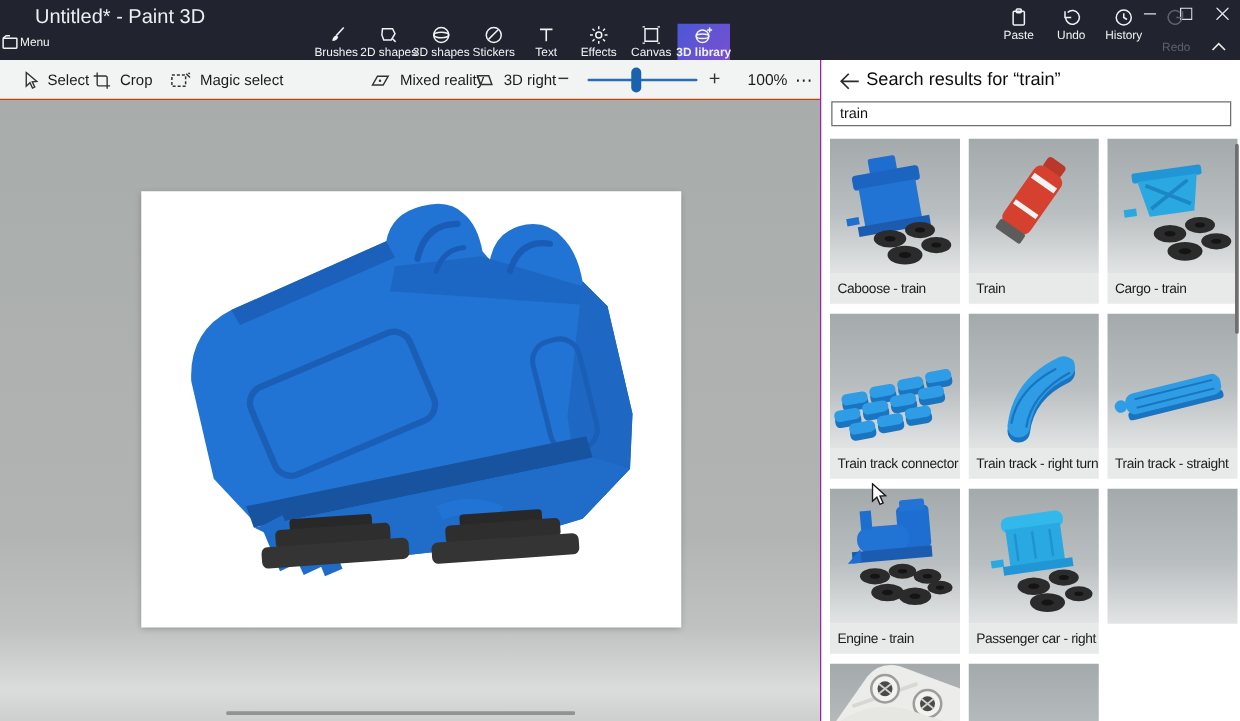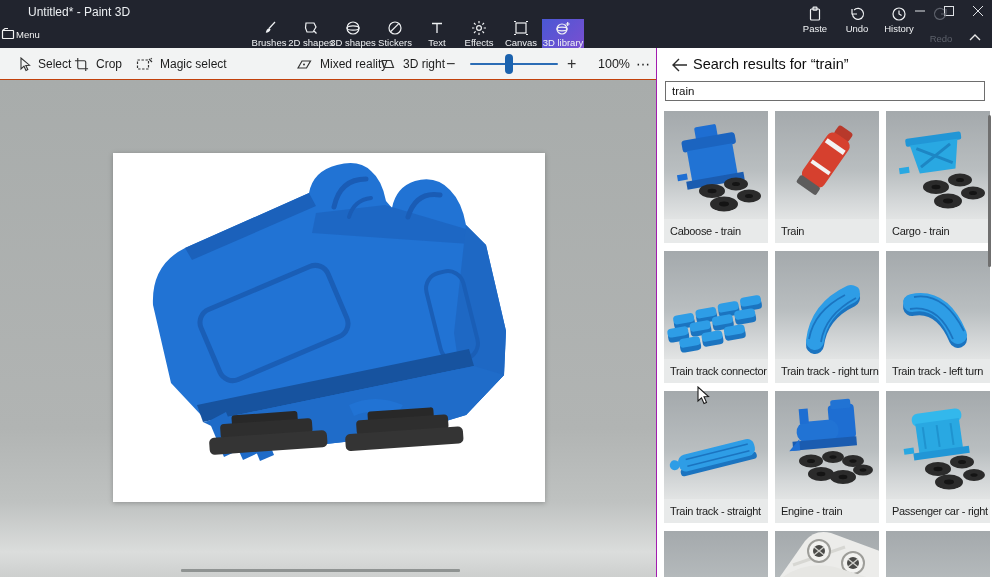--- a/index.html
+++ b/index.html
@@ -1,30 +1,30 @@
 <!DOCTYPE html>
 <html><head>
 <meta charset="utf-8">
 <style>
   * { margin:0; padding:0; box-sizing:border-box; }
   html,body { width:992px; height:577px; overflow:hidden; font-family:"Liberation Sans", sans-serif; }
   #app { position:relative; width:992px; height:577px; background:#b0b3b2; overflow:hidden; }
 
   
   .topbar { position:absolute; left:0; top:0; width:992px; height:48px; background:#21242e; color:#f2f2f2; z-index:30; }
-  .win-title { position:absolute; left:28px; top:5px; font-size:12px; color:#eceff2; }
+  .win-title { position:absolute; left:28px; top:5px; font-size:16px; color:#eceff2; }
   .win-controls { position:absolute; right:0; top:0; display:flex; }
   .win-btn { width:29px; height:22px; display:flex; align-items:center; justify-content:center; color:#dfe2e6; }
   .menu-btn { position:absolute; left:0; top:19px; width:44px; height:29px; display:flex; flex-direction:row; align-items:center; }
   .tool { width:42px; height:29px; display:flex; flex-direction:column; align-items:center; justify-content:flex-start; padding-top:1px; color:#f0f2f4; }
   .tool .lbl, .menu-btn .lbl { font-size:9.5px; margin-top:1px; white-space:nowrap; }
   .tool svg, .menu-btn svg { flex:0 0 auto; }
   .center-tools { position:absolute; left:248px; top:19px; display:flex; height:29px;align-items:flex-end; }
   .right-tools { position:absolute; left:794px; top:5px; display:flex; height:29px;justify-content:flex-end; }
-  .tool.selected { background:linear-gradient(135deg,#4a58d5 0%,#7a4fd0 100%); }
+  .tool.selected { background:linear-gradient(135deg,#4a58d5 0%,#7a4fd0 100%);font-weight:bold; }
   .tool.disabled { color:#5d616b;gap:10px; }
   .collapse-btn { position:absolute; right:6px; top:29px; width:22px; height:16px; display:flex; align-items:center; justify-content:center; color:#e8e8e8; }
 
   
   .ribbon { position:absolute; left:0; top:48px; width:656px; height:32px; background:#f2f3f3; border-bottom:1px solid #c2410c; z-index:10; color:#1c1c1c; }
   .ritem { position:absolute; top:0; height:32px; display:flex; align-items:center; gap:7px; font-size:12px; color:#1c1c1c; }
   .ritem svg { color:#3a3a3a; }
   .zoom-track { position:absolute; left:470px; top:15px; width:88px; height:2px; background:#2b6cb5; border-radius:1px; }
   .zoom-thumb { position:absolute; left:505px; top:6px; width:8px; height:20px; background:#1b62ae; border-radius:4px; }
   .zoom-sign { font-size:16px; color:#333; }
@@ -396,32 +396,20 @@
           <svg width="104" height="108" viewBox="0 0 104 108">
             <path d="M40 94 Q44 62 76 47" stroke="#1b74c0" stroke-width="18" fill="none" stroke-linecap="round"></path>
             <path d="M40 90 Q44 58 76 43" stroke="#2e9de6" stroke-width="18" fill="none" stroke-linecap="round"></path>
             <path d="M34 88 Q39 60 70 44" stroke="#1b74c0" stroke-width="1.8" fill="none"></path>
             <path d="M46 91 Q50 64 81 47" stroke="#1b74c0" stroke-width="1.8" fill="none"></path>
             <circle cx="80" cy="40" r="4.5" fill="#2e9de6"></circle>
           </svg>
         </div>
         <div class="card-label">Train track - right turn</div>
       </div>
-      <div class="card">
-        <div class="thumb">
-          <svg width="104" height="108" viewBox="0 0 104 108">
-            <path d="M26 56 Q56 50 72 88" stroke="#1b74c0" stroke-width="18" fill="none" stroke-linecap="round"></path>
-            <path d="M26 52 Q56 46 72 84" stroke="#2e9de6" stroke-width="18" fill="none" stroke-linecap="round"></path>
-            <path d="M28 46 Q58 41 78 80" stroke="#1b74c0" stroke-width="1.8" fill="none"></path>
-            <path d="M24 58 Q52 53 67 88" stroke="#1b74c0" stroke-width="1.8" fill="none"></path>
-            <circle cx="22" cy="50" r="4.5" fill="#2e9de6"></circle>
-          </svg>
-        </div>
-        <div class="card-label">Train track - left turn</div>
-      </div>
 
       <div class="card">
         <div class="thumb">
           <svg width="104" height="108" viewBox="0 0 104 108">
             <g transform="rotate(-14 52 66)">
               <rect x="14" y="70" width="78" height="7" rx="3" fill="#1b74c0"></rect>
               <rect x="14" y="56" width="78" height="17" rx="7" fill="#2e9de6"></rect>
               <path d="M22 61 H86 M22 68 H86" stroke="#1b74c0" stroke-width="1.6"></path>
               <circle cx="10" cy="64" r="5" fill="#2e9de6"></circle>
             </g>

